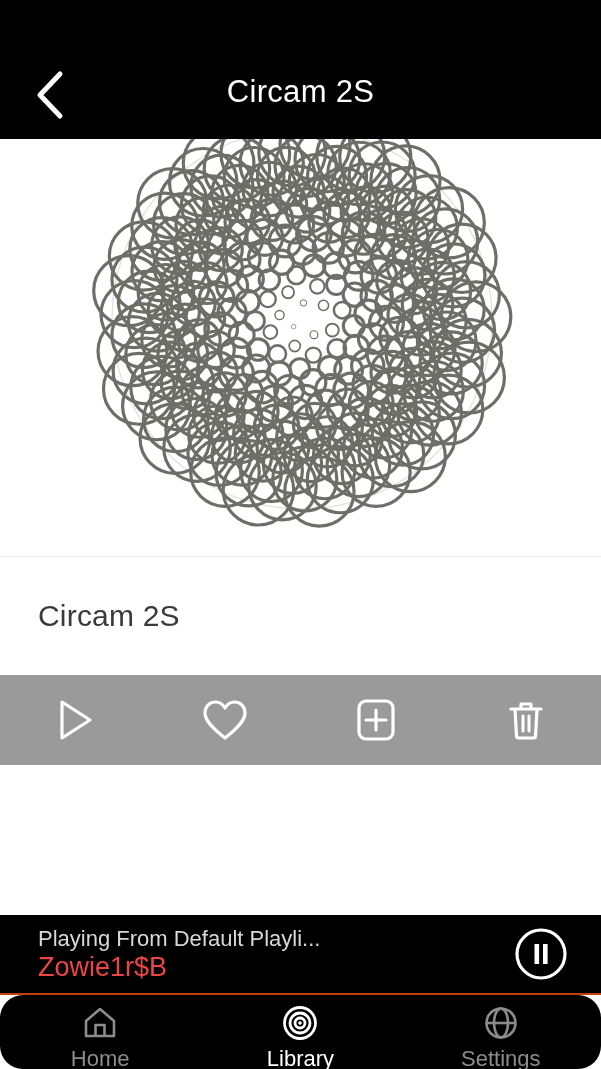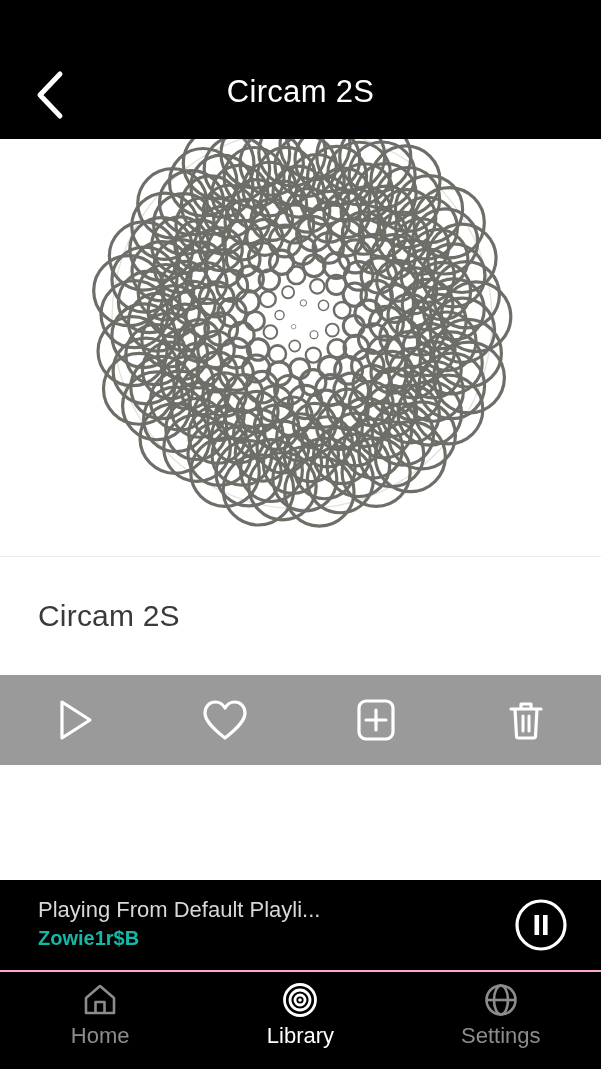--- a/index.html
+++ b/index.html
@@ -104,66 +104,66 @@
 
   
   .filler {
     flex: 1 1 auto;
     background: #ffffff;
   }
 
   
   .now-playing {
     flex: 0 0 auto;
-    height: 92px;
+    height: 80px;
     background: #000000;
     display: flex;
     align-items: center;
     padding: 0 30px 0 38px;
-    border-bottom: 2px solid #f9a8d4;
+    border-bottom: 2px solid #c2410c;
     box-sizing: border-box;
   }
   .np-text {
     flex: 1 1 auto;
     min-width: 0;
   }
   .np-source {
     color: #d8d8d8;
     font-size: 22px;
     line-height: 27px;
     white-space: nowrap;
     overflow: hidden;
   }
   .np-track {
-    color: #14b8a6;
-    font-size: 20px;
+    color: #ef4444;
+    font-size: 27px;
     line-height: 31px;
     white-space: nowrap;
     overflow: hidden;
-    font-weight: bold;
   }
   .np-btn {
     flex: 0 0 auto;
     width: 60px;
     height: 60px;
     display: flex;
     align-items: center;
     justify-content: center;
     cursor: pointer;
   }
 
   
   .bottom-nav {
     flex: 0 0 auto;
-    height: 97px;
+    height: 74px;
     background: #000000;
     display: flex;
     align-items: flex-start;
     padding-top: 8px;
     box-sizing: border-box;
+    border-radius: 23px;
   }
   .nav-item {
     flex: 1 1 0;
     display: flex;
     flex-direction: column;
     align-items: center;
     cursor: pointer;
   }
   .nav-icon {
     height: 40px;

